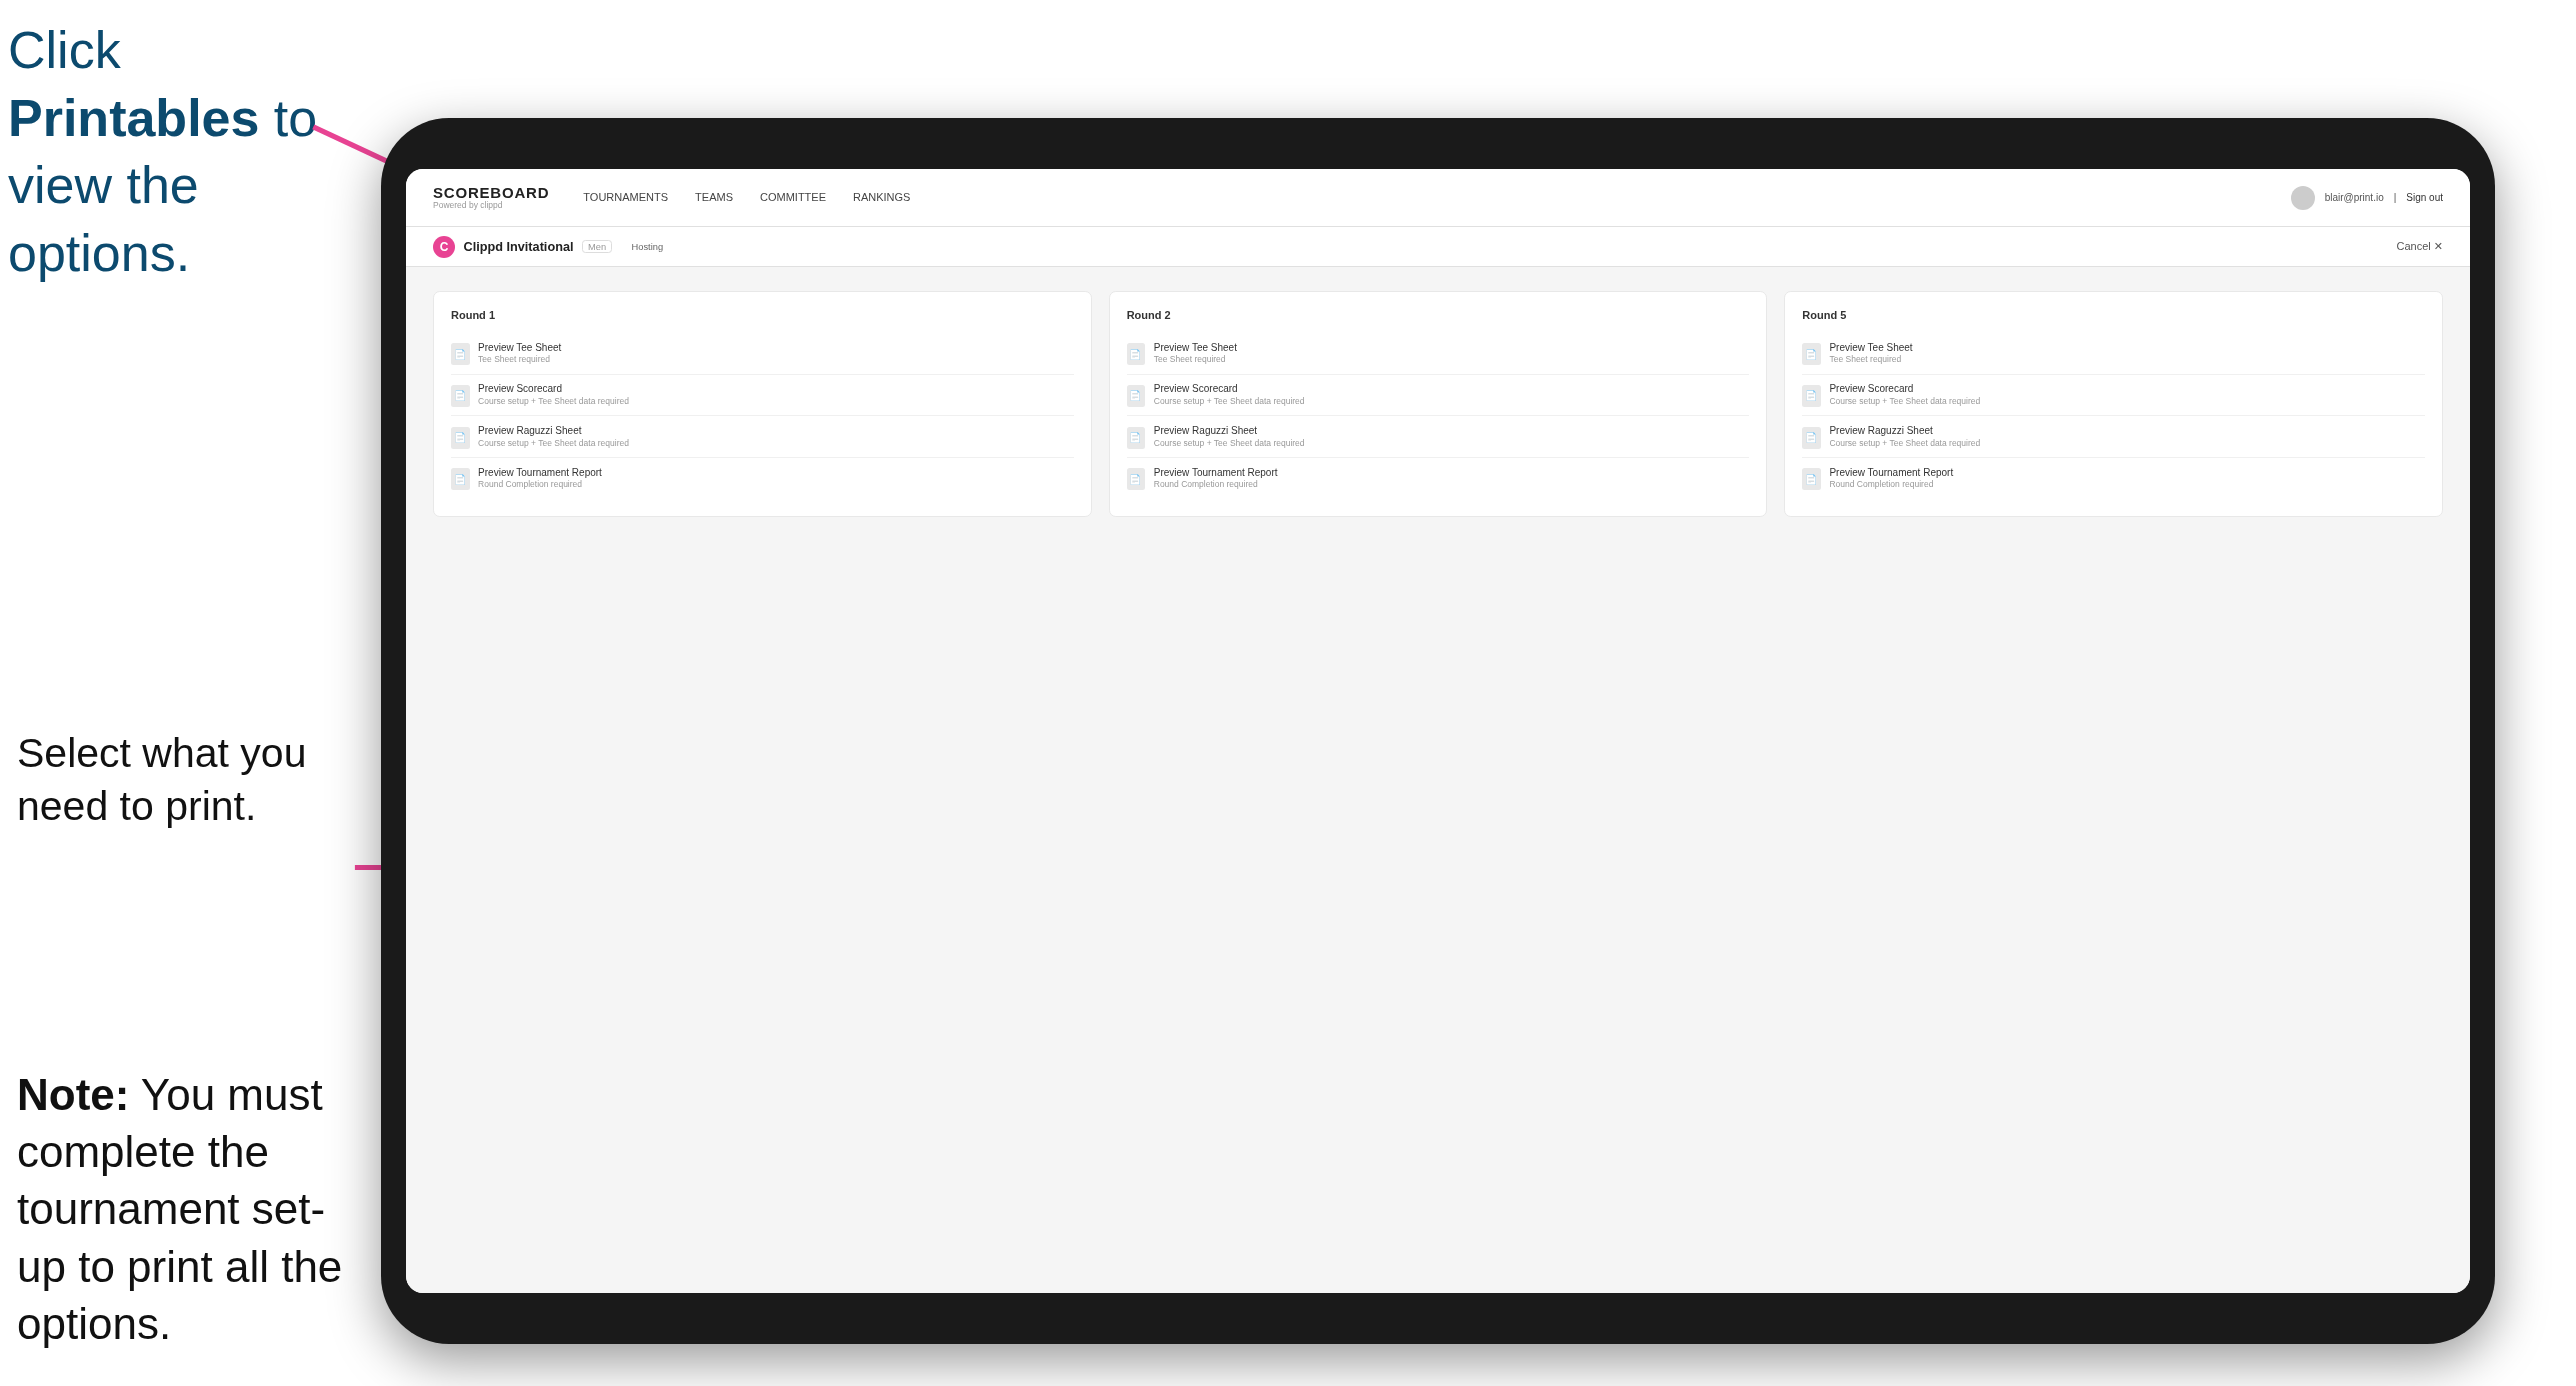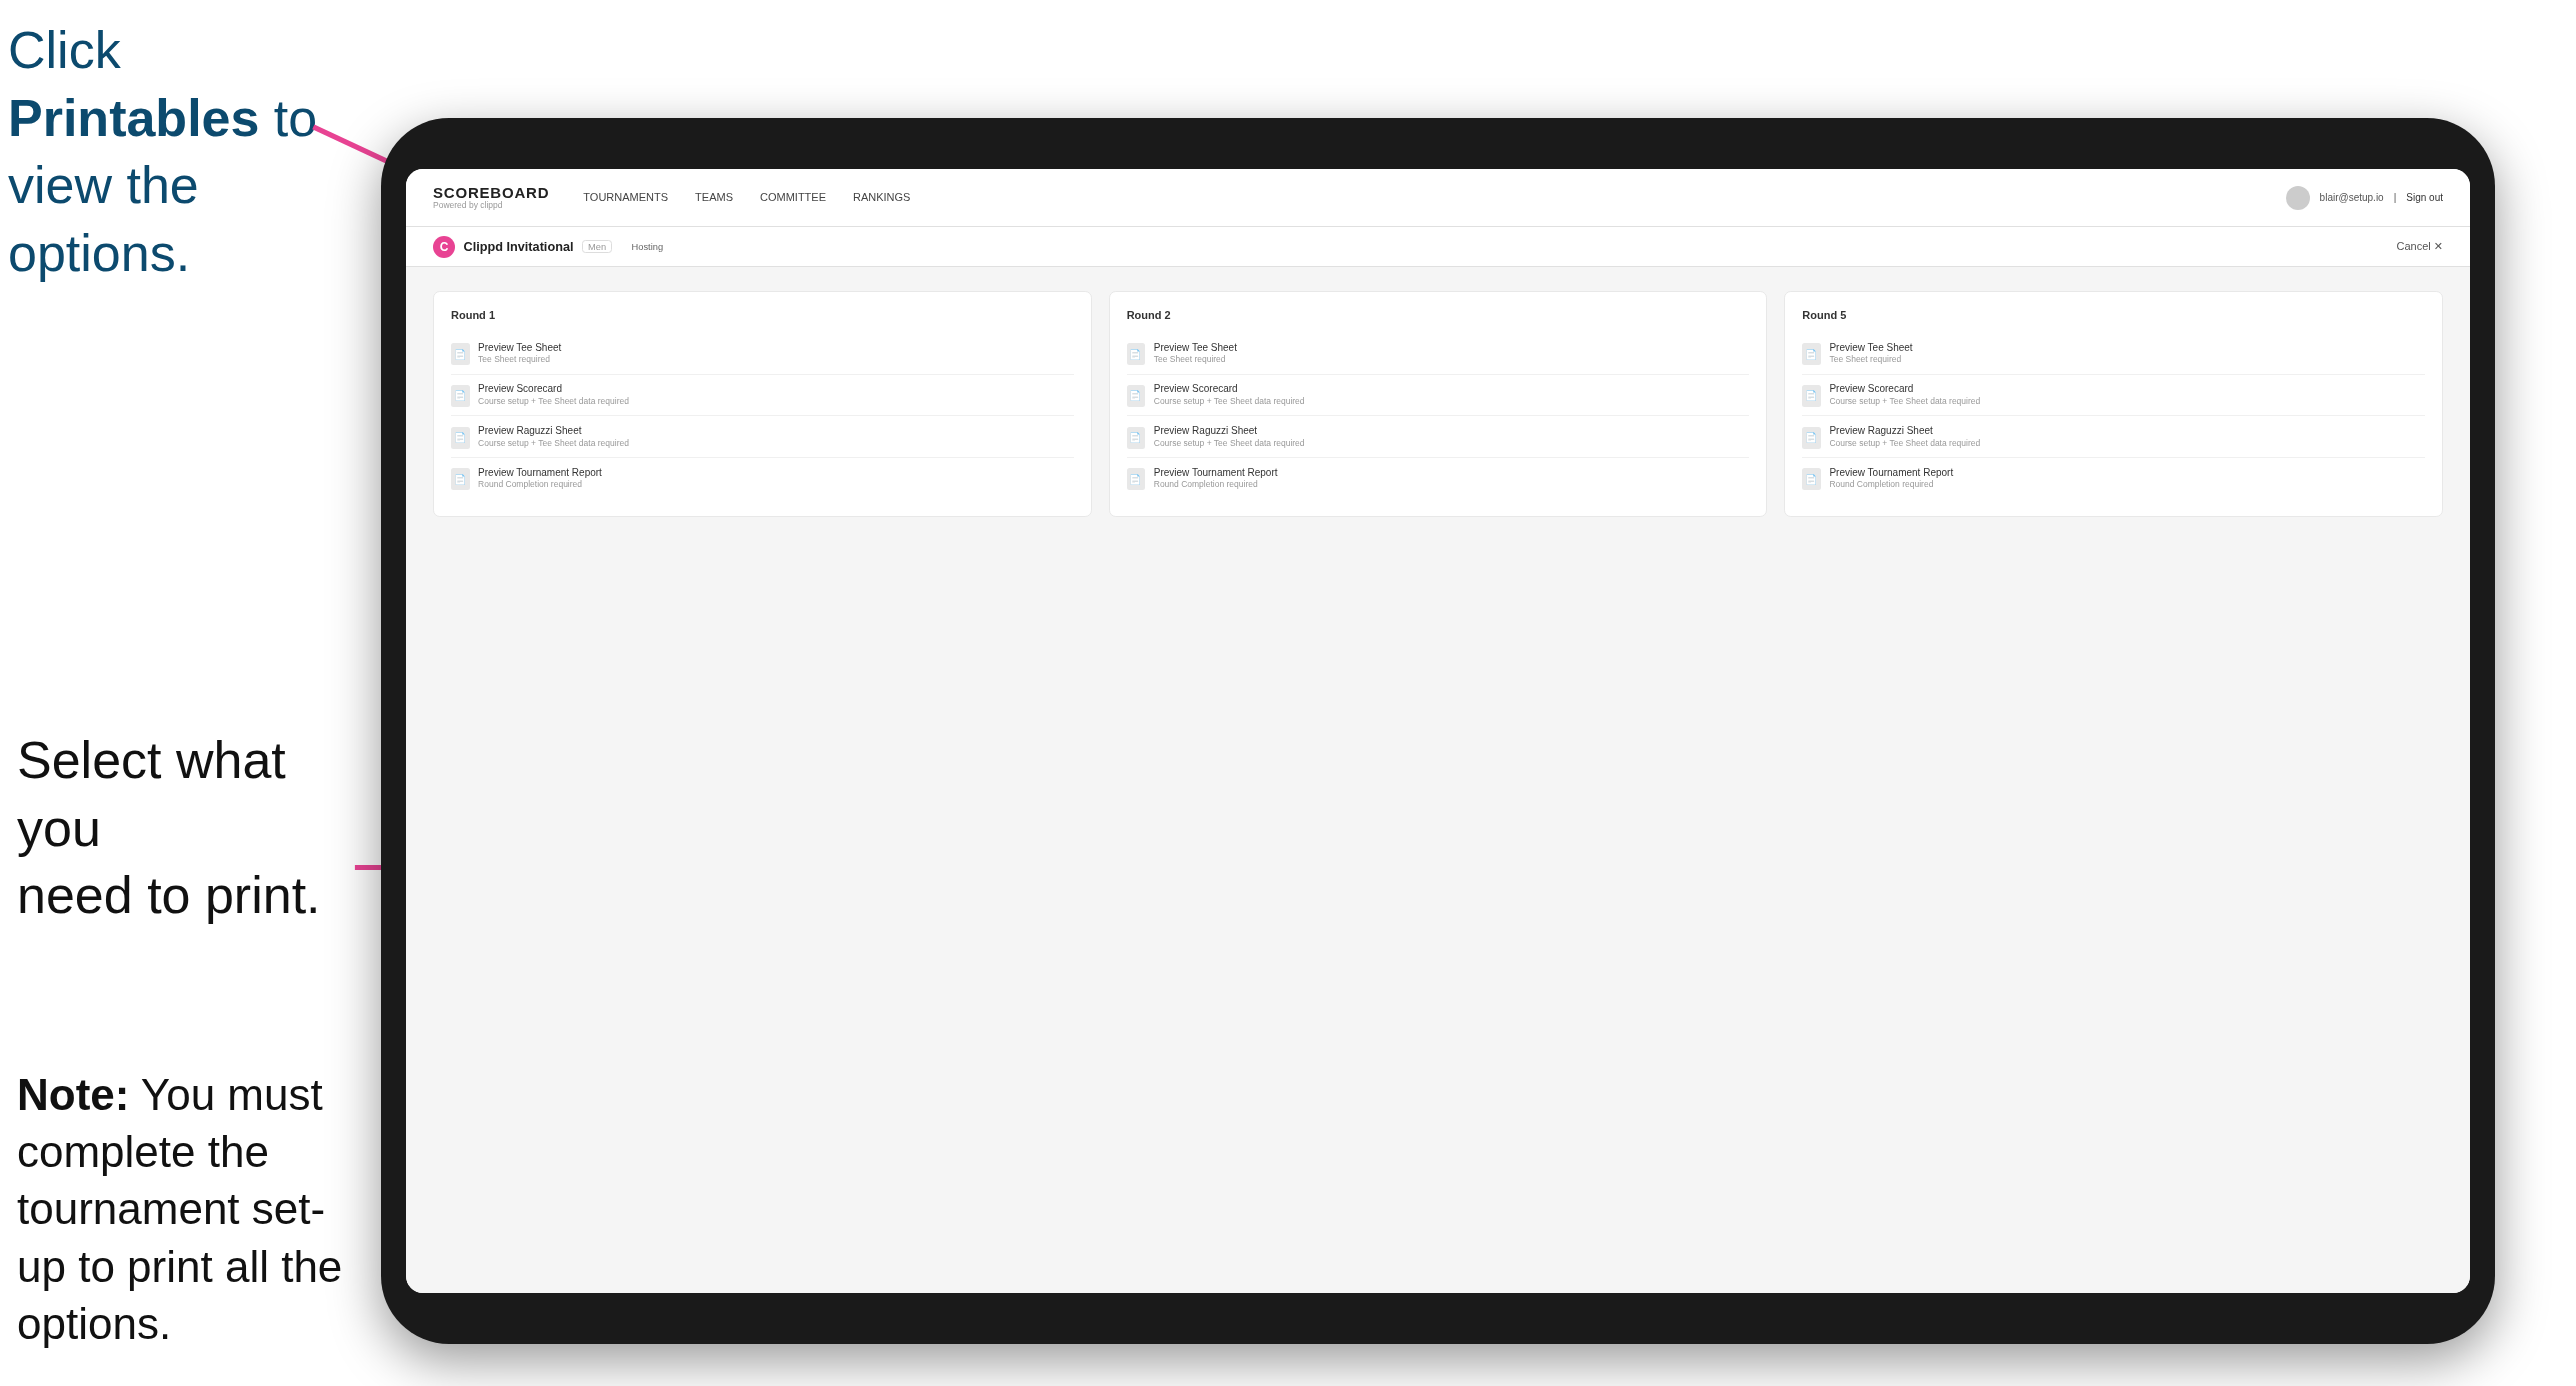--- a/index.html
+++ b/index.html
@@ -31,21 +31,21 @@
       left: 288px;
       width: 304px;
       height: 152px;
     }
 
     
     .annotation-middle {
       position: absolute;
       top: 727px;
       left: 17px;
-      font-size: 52px;
+      font-size: 41px;
       line-height: 1.3;
       color: #111;
       width: 321px;
     }
 
     
     .annotation-bottom {
       position: absolute;
       top: 1066px;
       left: 17px;
@@ -310,21 +310,21 @@
         </div>
         <div class="top-nav-links">
           <span class="top-nav-link">TOURNAMENTS</span>
           <span class="top-nav-link">TEAMS</span>
           <span class="top-nav-link">COMMITTEE</span>
           <span class="top-nav-link">RANKINGS</span>
         </div>
       </div>
       <div class="top-nav-right">
         <div class="user-avatar"></div>
-        <span>blair@setup.io</span>
+        <span>blair@print.io</span>
         <span> | </span>
         <span style="cursor:pointer;color:#333;">Sign out</span>
       </div>
     </div>
 
     <div class="tournament-header">
       <div class="tournament-title-row">
         <div class="tournament-logo">C</div>
         <span class="tournament-name">Clippd Invitational</span>
         <span class="tournament-badge">Men</span>

